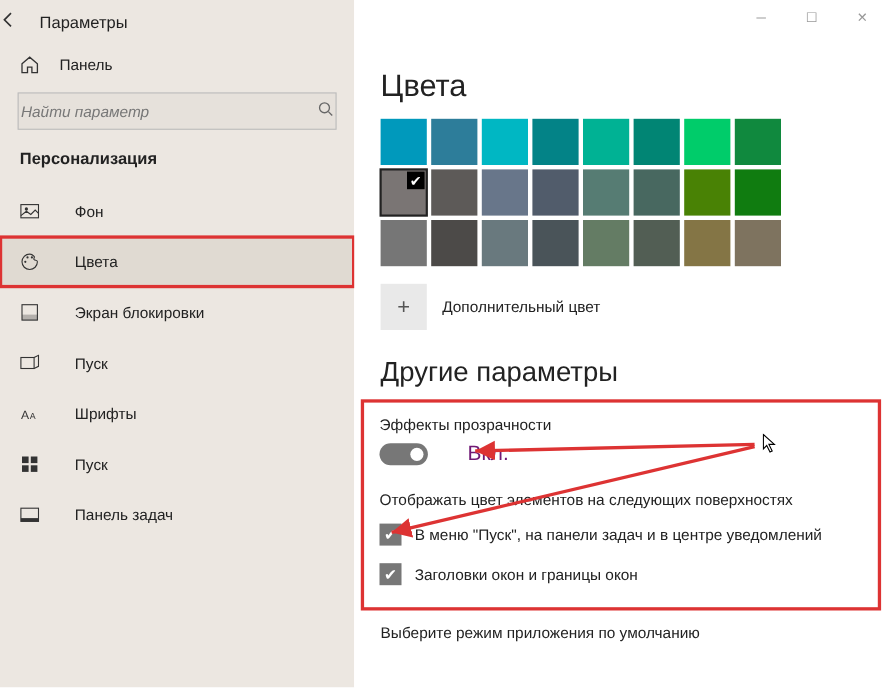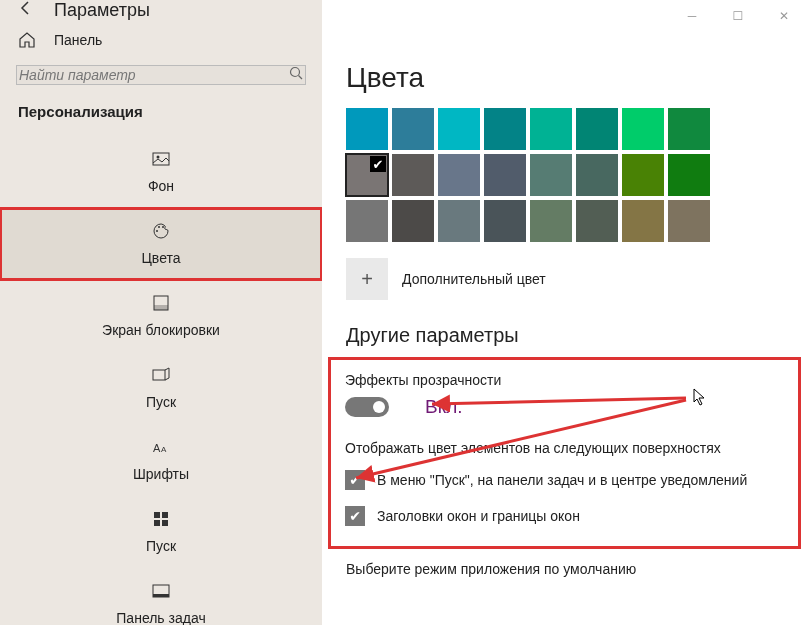--- a/index.html
+++ b/index.html
@@ -1,45 +1,45 @@
 <!DOCTYPE html>
 <html><head>
 <meta charset="utf-8">
 <style>
   * { box-sizing: border-box; margin: 0; padding: 0; font-family: "Segoe UI", Tahoma, sans-serif; }
   body { width: 807px; height: 625px; overflow: hidden; background: #fff; position: relative; }
   .window { display: flex; height: 100%; }
   .sidebar { width: 322px; background: #ece7e1; display: flex; flex-direction: column; }
-  .titlebar { height: 40px; display: flex; align-items: center; padding-left: 18px; gap: 20px; color: #222; font-size: 18px; }
+  .titlebar { height: 40px; display: flex; align-items: center; gap: 20px; color: #222; font-size: 15px; }
   .back-icon svg { width: 16px; height: 16px; }
   .home-row { display: flex; align-items: center; gap: 18px; padding: 10px 18px; font-size: 14px; color: #222; }
   .search-box { margin: 6px 16px 14px 16px; height: 34px; border: 1px solid #bbb; background: #e6e1db; display: flex; align-items: center; padding: 0 2px; justify-content: center; }
   .search-box input { border: none; background: transparent; outline: none; font-size: 14px; color: #555; width: 100%; }
   .search-box input::placeholder { color: #777; font-style: italic; }
   .search-icon { color: #666; }
   .section-header { font-size: 15px; font-weight: 600; padding: 4px 18px 16px 18px; color: #222; }
   .nav-list { display: flex; flex-direction: column; }
-  .nav-item { display: flex; align-items: center; gap: 10px; padding: 14px 18px; font-size: 14px; color: #222; cursor: pointer; flex-direction: column; }
+  .nav-item { display: flex; align-items: center; gap: 32px; padding: 14px 18px; font-size: 14px; color: #222; cursor: pointer; }
   .nav-item.selected { background: #e0dad2; outline: 3px solid #d33; outline-offset: -2px; }
   .nav-icon { width: 18px; height: 18px; display: flex; align-items: center; justify-content: center; color: #333; }
   .nav-icon svg { width: 18px; height: 18px; }
 
   .content { flex: 1; background: #fff; padding: 12px 0 0 0; position: relative; overflow: hidden; }
   .page-title { font-size: 28px; font-weight: 400; padding: 50px 0 14px 24px; color: #222; }
   .swatch-grid { display: flex; flex-direction: column; gap: 4px; padding-left: 24px; }
   .swatch-row { display: flex; gap: 4px; }
   .swatch { width: 42px; height: 42px; position: relative; cursor: pointer; }
   .swatch.selected::after { content: "✔"; position: absolute; right: 2px; top: 2px; color: #fff; font-size: 13px; background: #000; width: 16px; height: 16px; display: flex; align-items: center; justify-content: center; }
   .swatch.selected { outline: 2px solid #222; outline-offset: -1px; }
 
   .custom-color-row { display: flex; align-items: center; gap: 14px; padding: 16px 0 10px 24px; }
   .plus-box { width: 42px; height: 42px; background: #e9e9e9; display: flex; align-items: center; justify-content: center; font-size: 20px; color: #555; cursor: pointer; }
   .custom-color-label { font-size: 14px; color: #222; }
 
-  .subheader { font-size: 20px; font-weight: 400; padding: 14px 0 10px 24px; color: #222; }
+  .subheader { font-size: 25px; font-weight: 400; padding: 14px 0 10px 24px; color: #222; }
 
   .options-box { border: 3px solid #d33; margin: 0 6px; padding: 8px 0 12px 14px; position: relative; }
   .opt-label { font-size: 14px; color: #222; padding: 4px 0 6px 0; }
   .toggle-row { display: flex; align-items: center; gap: 12px; padding: 2px 0 18px 0; }
   .toggle { width: 44px; height: 20px; border-radius: 10px; background: #777; position: relative; cursor: pointer; }
   .toggle::after { content: ""; position: absolute; width: 12px; height: 12px; background: #fff; border-radius: 50%; top: 4px; right: 4px; }
   .toggle-label { font-size: 19px; color: #701a75; margin-left: 24px; }
   .chk-row { display: flex; align-items: center; gap: 12px; padding: 8px 0; }
   .chk { width: 20px; height: 20px; background: #777; display: flex; align-items: center; justify-content: center; color: #fff; font-size: 14px; cursor: pointer; }
   .chk-label { font-size: 14px; color: #222; }

